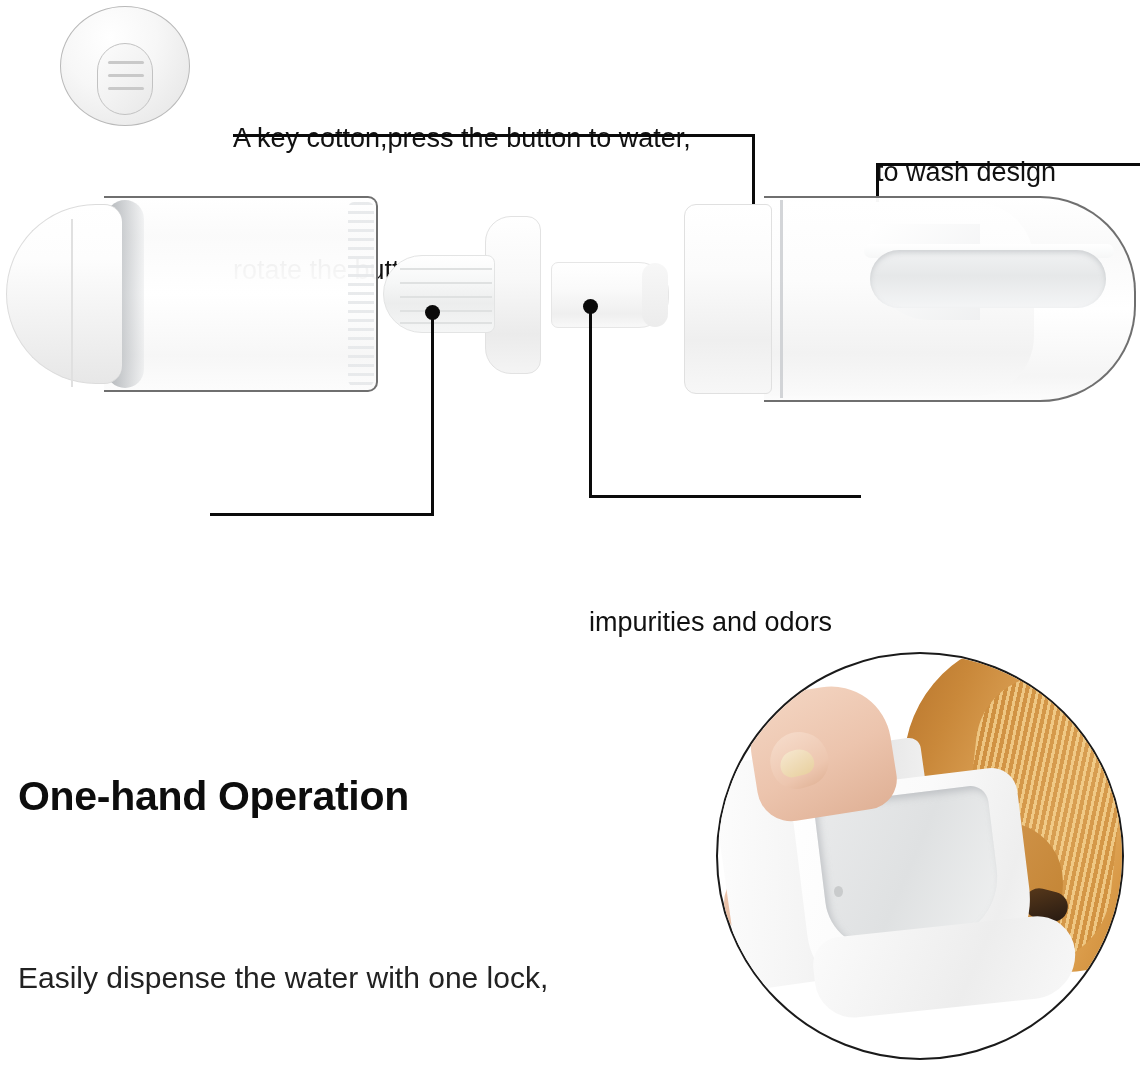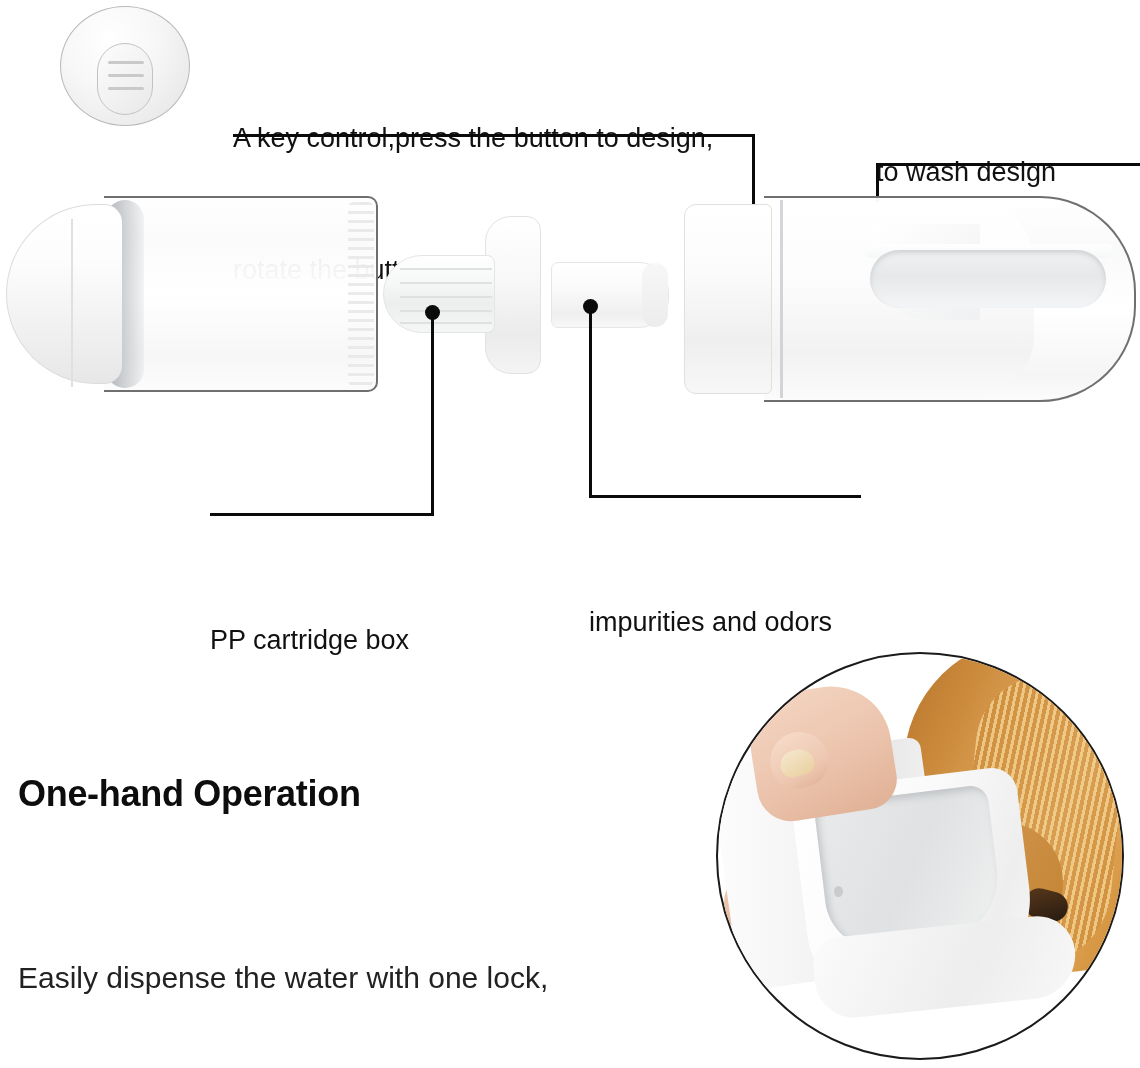--- a/index.html
+++ b/index.html
@@ -215,21 +215,21 @@
   .bp-seam {
     position: absolute; left: 96px; top: 4px;
     width: 3px; height: 198px;
     background: rgba(200,203,206,0.8);
   }
 
   
   .section-title {
     position: absolute;
     color: #0d0d0d;
-    font-size: 36px;
+    font-size: 41px;
     font-weight: bold;
     letter-spacing: -0.3px;
     white-space: pre;
   }
   .section-body {
     position: absolute;
     color: #222222;
     font-size: 30px;
     line-height: 52px;
     white-space: pre;
@@ -387,21 +387,21 @@
 
   <div class="btn-closeup">
     <div class="btn-pad">
       <div class="btn-ridge r1"></div>
       <div class="btn-ridge r2"></div>
       <div class="btn-ridge r3"></div>
     </div>
   </div>
 
   <div class="callout" style="left:233px; top:28px;">
-    <div>A key control,press the button to design,</div>
+    <div>A key cotton,press the button to water,</div>
     <div>rotate the button to lock</div>
   </div>
   <div class="lead-h" style="left:233px; top:134px; width:522px;"></div>
   <div class="lead-v" style="left:752px; top:134px; height:88px;"></div>
   <div class="lead-dot" style="left:746px; top:215px;"></div>
 
   <div class="callout" style="left:876px; top:62px;">
     <div>to wash design</div>
   </div>
   <div class="lead-h" style="left:876px; top:163px; width:264px;"></div>
@@ -439,23 +439,20 @@
     <div class="bp-ramp"></div>
     <div class="bp-trough-lip"></div>
     <div class="bp-trough"></div>
     <div class="bp-seam"></div>
     <div class="bp-collar"></div>
   </div>
 
   <div class="lead-dot" style="left:425px; top:305px;"></div>
   <div class="lead-v" style="left:431px; top:312px; height:203px;"></div>
   <div class="lead-h" style="left:210px; top:513px; width:224px;"></div>
-  <div class="callout" style="left:210px; top:530px;">
-    <div>PP cartridge box</div>
-  </div>
 
   <div class="lead-dot" style="left:583px; top:299px;"></div>
   <div class="lead-v" style="left:589px; top:306px; height:191px;"></div>
   <div class="lead-h" style="left:589px; top:495px; width:272px;"></div>
   <div class="callout" style="left:589px; top:512px;">
     <div>impurities and odors</div>
   </div>
 
   <div class="section-title" style="left:18px; top:773px;">One-hand Operation</div>
   <div class="section-body" style="left:18px; top:848px;">

